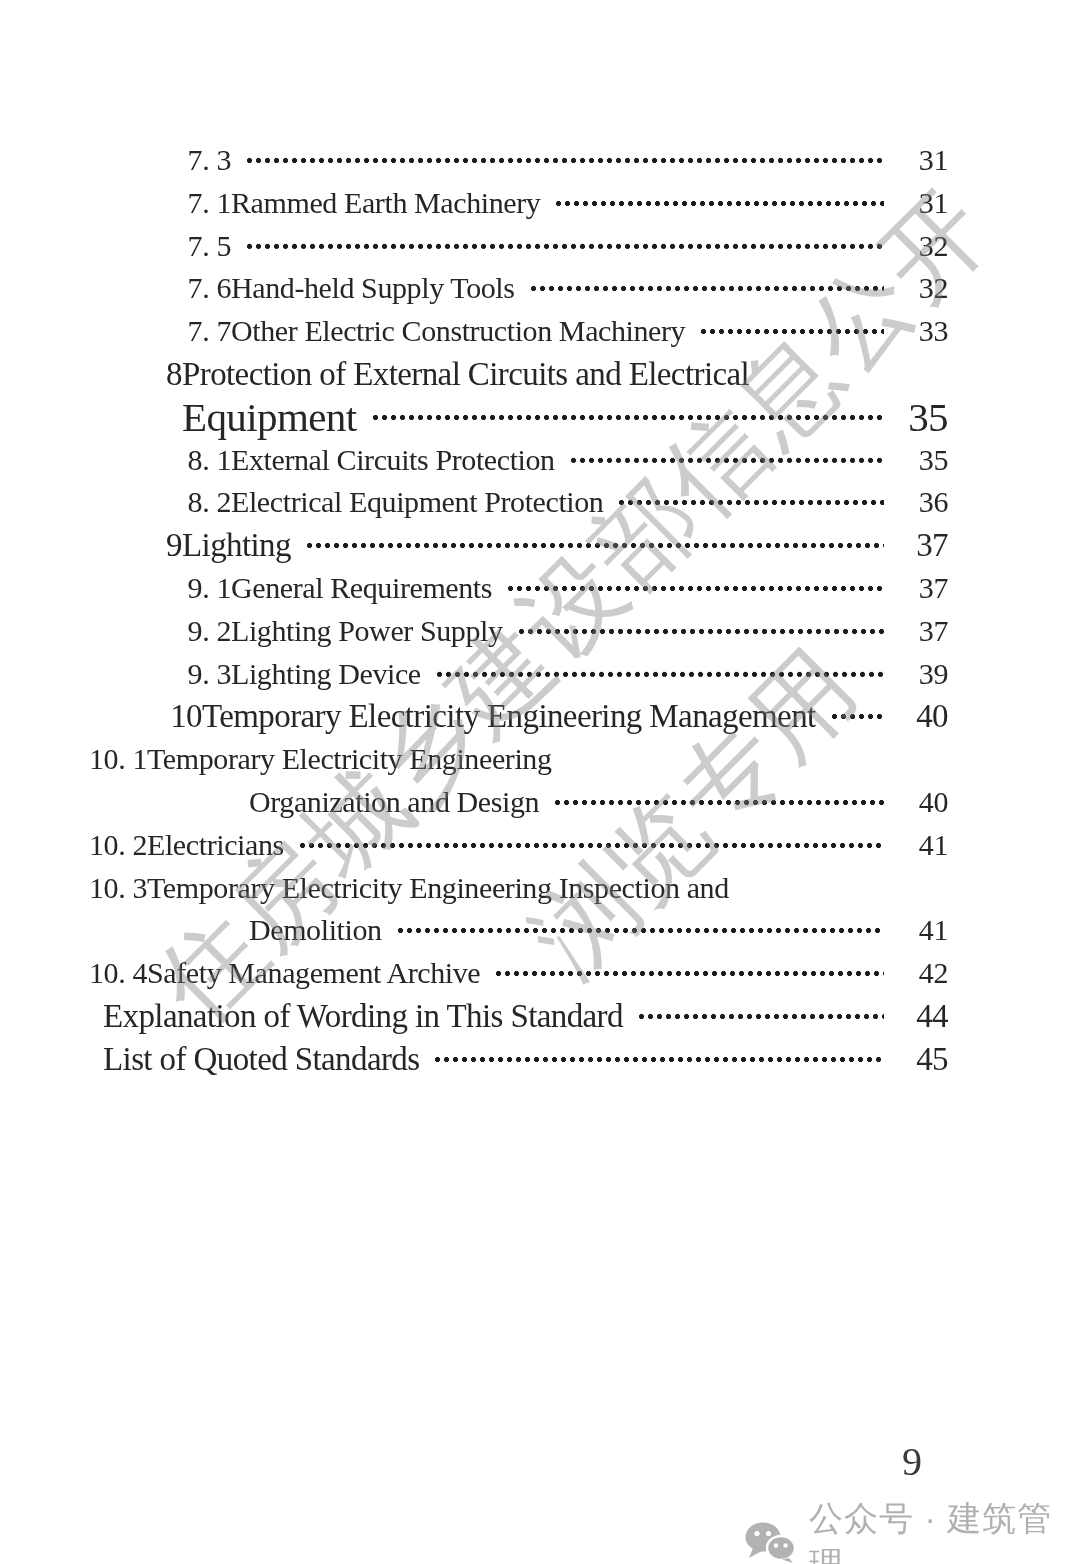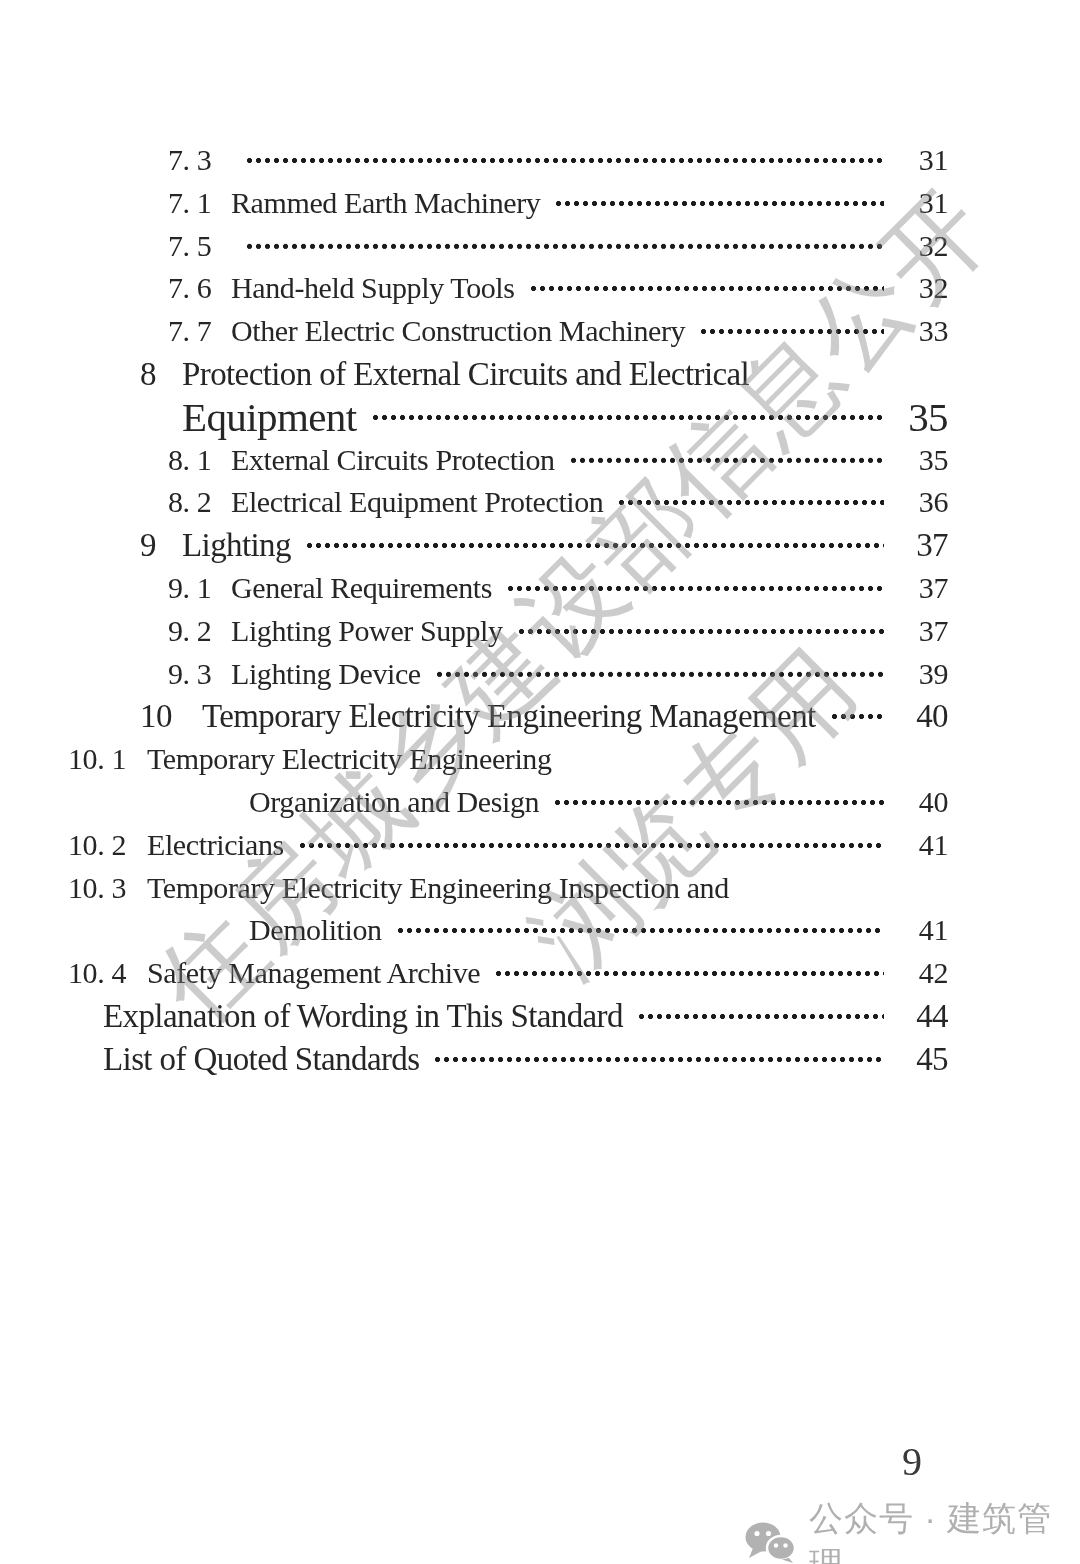--- a/index.html
+++ b/index.html
@@ -13,21 +13,21 @@
   .page { position:relative; width:1080px; height:1564px; background:#fff; }
 
   
   .toc { position:absolute; left:0; top:139px; width:948px; }
   .row {
     display:flex; align-items:baseline;
     height:42.8px; line-height:42.8px;
     font-size:30px; letter-spacing:-0.4px;
     white-space:nowrap;
   }
-  .row .num   { flex:none; }
+  .row .num   { flex:none;text-align:right; }
   .row .title { flex:none; }
   .leader {
     flex:1 1 auto; min-width:0;
     align-self:stretch;
     margin:0 16px 0 12px;
     background-image: radial-gradient(circle, #1b1b1b 2.2px, rgba(0,0,0,0) 2.9px);
     background-size: 9px 42.8px;
     background-position: 2px 52%;
     background-repeat: repeat-x;
   }

